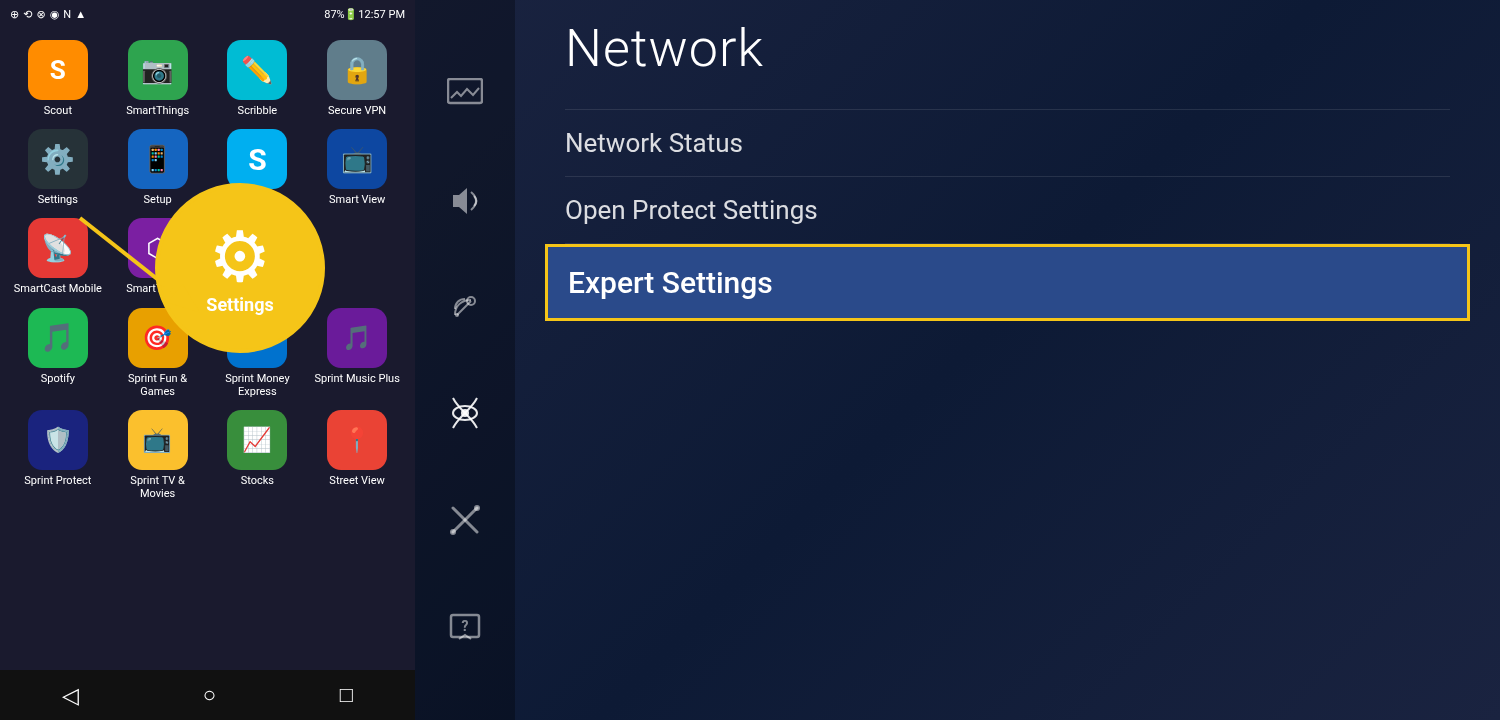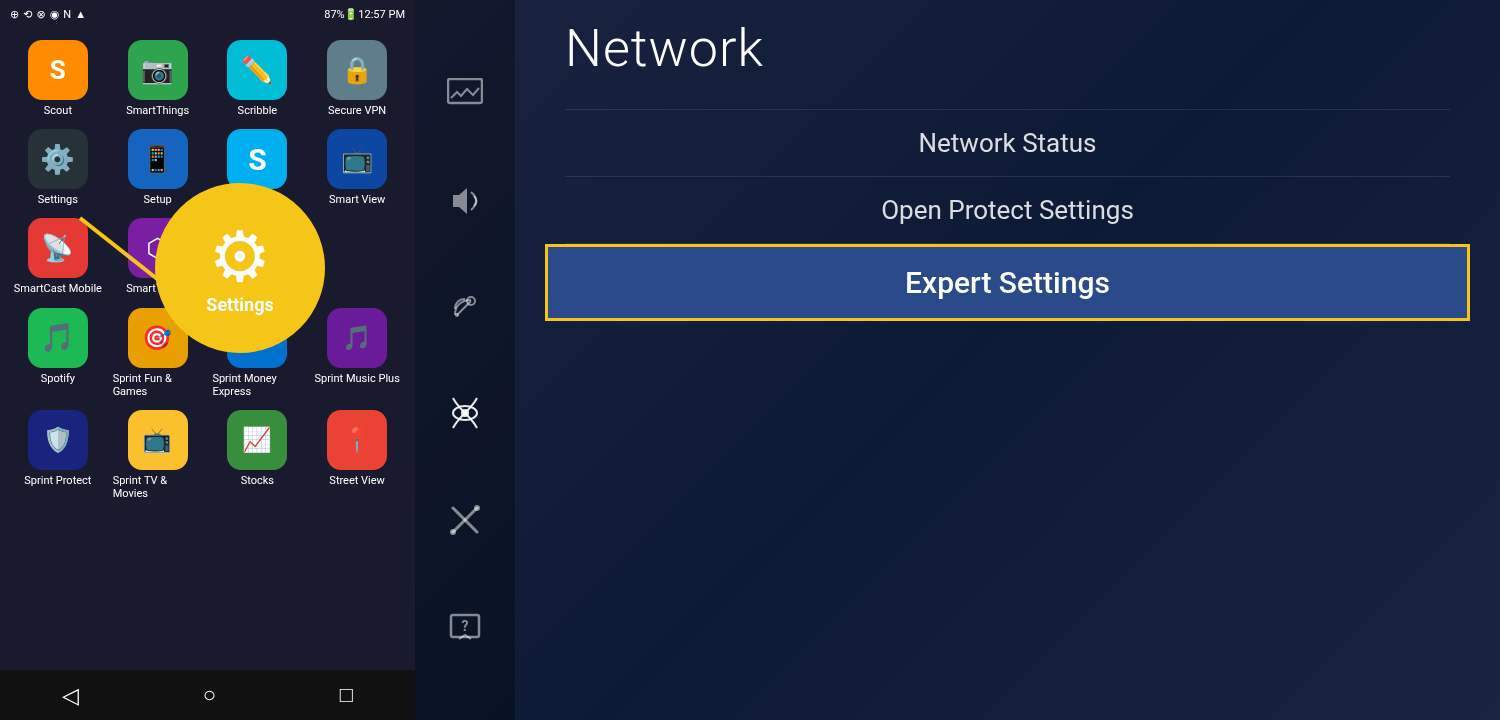--- a/index.html
+++ b/index.html
@@ -78,20 +78,21 @@
       justify-content: center;
       font-size: 28px;
       margin-bottom: 4px;
       color: white;
       position: relative;
     }
 
     .app-label {
       color: white;
       font-size: 11px;
+      text-align: center;
       line-height: 1.2;
     }
 
     
     #settings-overlay {
       position: absolute;
       left: 155px;
       top: 155px;
       width: 170px;
       height: 170px;
@@ -198,21 +199,21 @@
       font-weight: 300;
       margin-bottom: 30px;
       letter-spacing: 1px;
     }
 
     .tv-menu-item {
       padding: 18px 0;
       border-bottom: 1px solid rgba(255,255,255,0.1);
       display: flex;
       align-items: center;
-      justify-content: center;
+      justify-content: flex-start;
       cursor: pointer;
     }
 
     .tv-menu-item:first-of-type { border-top: 1px solid rgba(255,255,255,0.1); }
 
     .tv-menu-label {
       color: rgba(255,255,255,0.85);
       font-size: 26px;
       font-weight: 400;
     }

